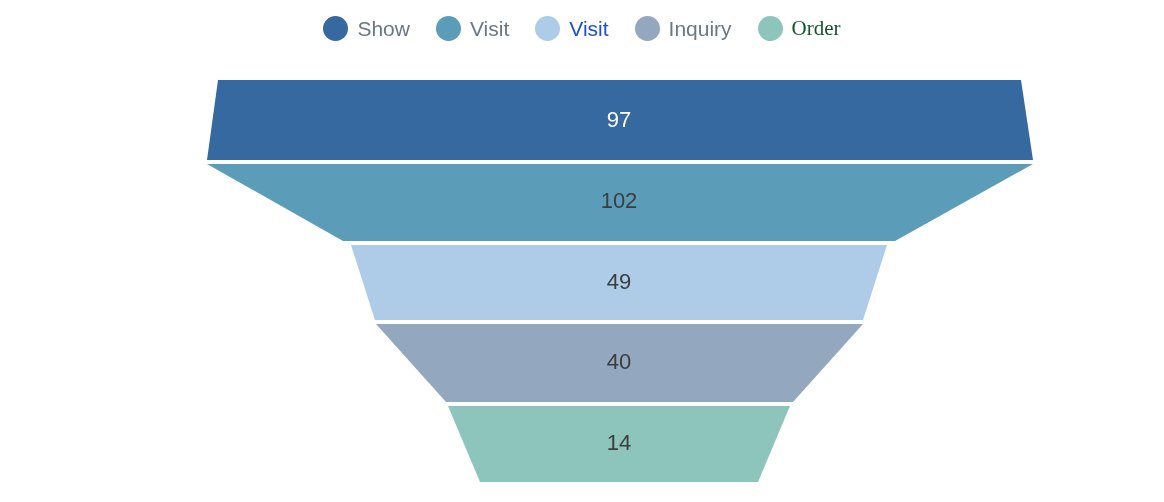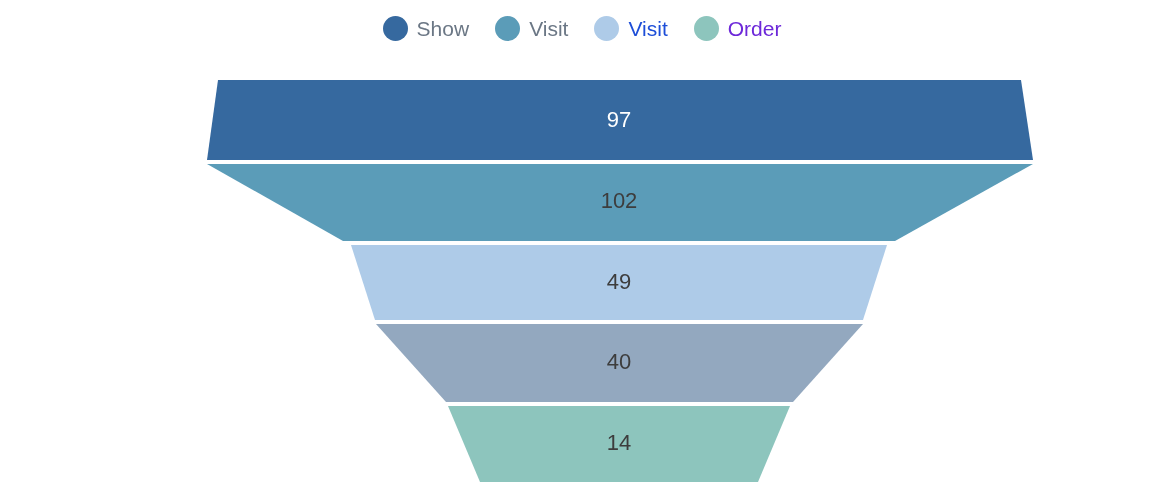--- a/index.html
+++ b/index.html
@@ -93,24 +93,28 @@
     <div class="legend-item">
       <span class="legend-swatch" style="background: rgb(91, 156, 184);"></span>
       <span class="legend-label" style="color: rgb(107, 119, 133);">Visit</span>
     </div>
 
     <div class="legend-item">
       <span class="legend-swatch" style="background: rgb(174, 203, 232);"></span>
       <span class="legend-label" style="color: #1d4ed8;">Visit</span>
     </div>
 
+    <div class="legend-item">
+      <span class="legend-swatch" style="background: rgb(147, 168, 191);"></span>
+      <span class="legend-label" style="color: rgb(107, 119, 133);">Inquiry</span>
+    </div>
 
     <div class="legend-item">
       <span class="legend-swatch" style="background: rgb(141, 197, 189);"></span>
-      <span class="legend-label" style="color: #6d28d9;">Order</span>
+      <span class="legend-label" style="color: #14532d; font-family: Liberation Serif, serif;">Order</span>
     </div>
 
   </div>
 
   <div id="funnel-area">
     <svg id="funnel-svg" width="1164" height="502" viewBox="0 0 1164 502">
 
       <g>
         <polygon points="185,80 988,80 1000,160 174,160" fill="#36699f"></polygon>
         <text class="funnel-value" x="586" fill="#ffffff" y="121">97</text>

